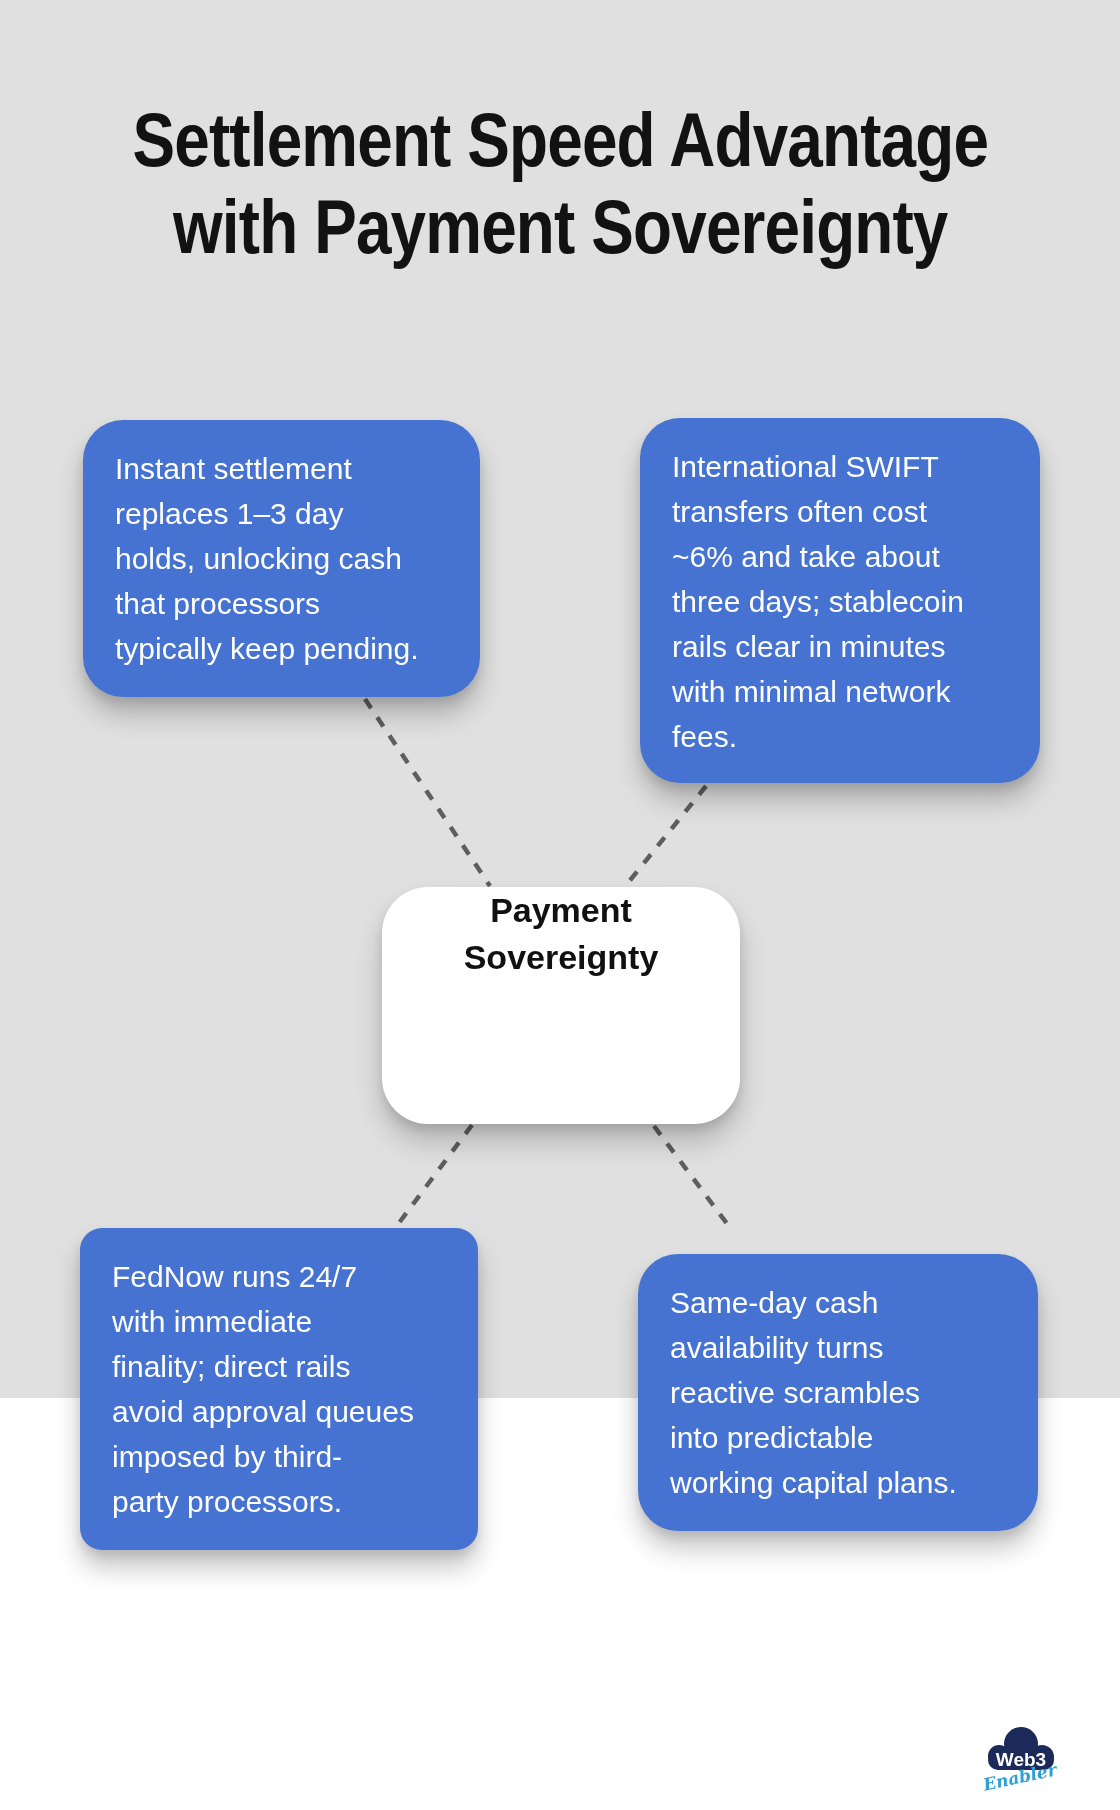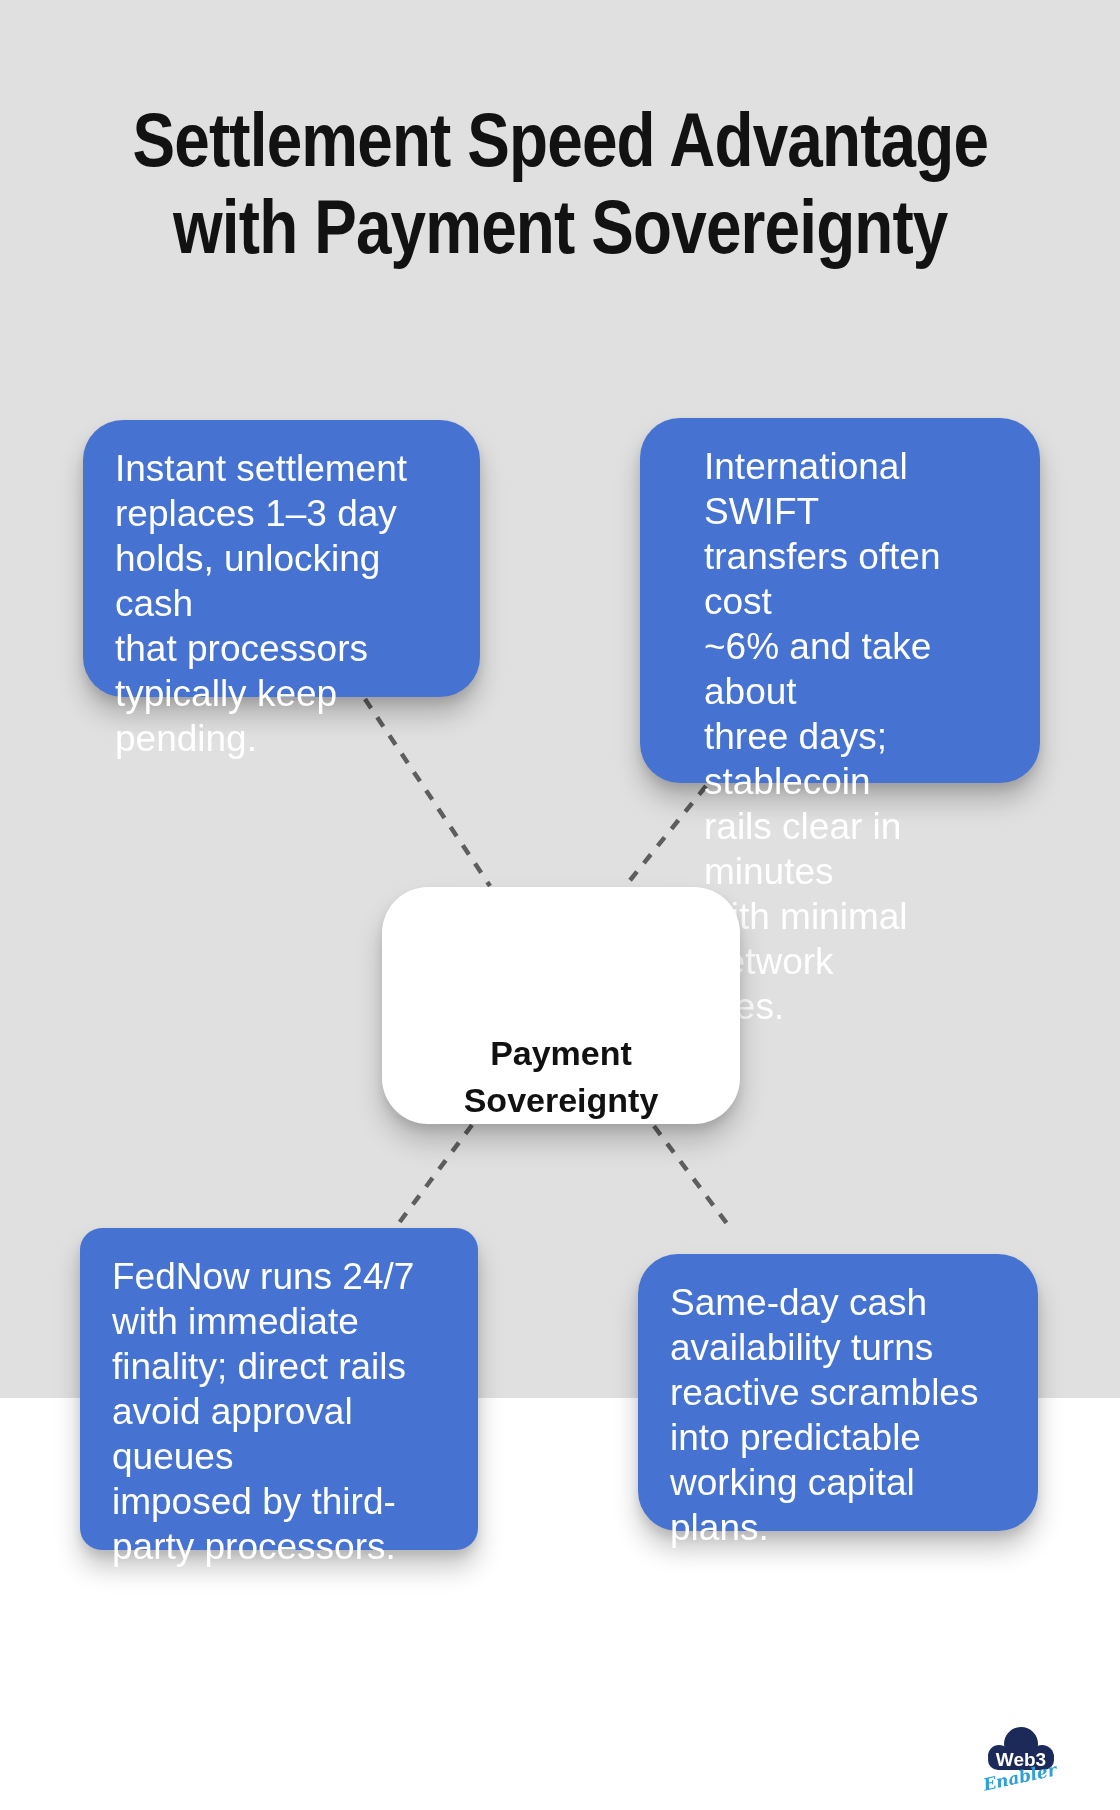--- a/index.html
+++ b/index.html
@@ -54,42 +54,42 @@
     box-sizing: border-box;
     background: #4673d1;
     border-radius: 40px;
     box-shadow: 0 18px 26px rgba(0,0,0,0.22), 0 6px 10px rgba(0,0,0,0.10);
     z-index: 2;
   }
   .node p {
     margin: 0;
     padding: 26px 26px 26px 32px;
     color: #ffffff;
-    font-size: 37px;
+    font-size: 30px;
     line-height: 45px;
     font-weight: 400;
     white-space: pre-line;
   }
   .node-tl { left: 83px;  top: 420px;  width: 397px; height: 277px; }
-  .node-tr { left: 640px; top: 418px;  width: 400px; height: 365px; padding-left: 32px; }
+  .node-tr { left: 640px; top: 418px;  width: 400px; height: 365px; }
   .node-bl { left: 80px;  top: 1228px; width: 398px; height: 322px; border-radius: 22px; }
   .node-br { left: 638px; top: 1228px; width: 400px; height: 277px; margin-top: 26px; }
 
   
   .center-node {
     position: absolute;
     left: 382px;
     top: 887px;
     width: 358px;
     height: 237px;
     background: #ffffff;
     border-radius: 46px;
     box-shadow: 0 18px 28px rgba(0,0,0,0.20), 0 6px 10px rgba(0,0,0,0.10);
     display: flex;
-    align-items: flex-end;
+    align-items: flex-start;
     justify-content: center;
     z-index: 2;
   }
   .center-node span {
     font-size: 34px;
     line-height: 47px;
     font-weight: bold;
     color: #111111;
     text-align: center;
     white-space: pre-line;

